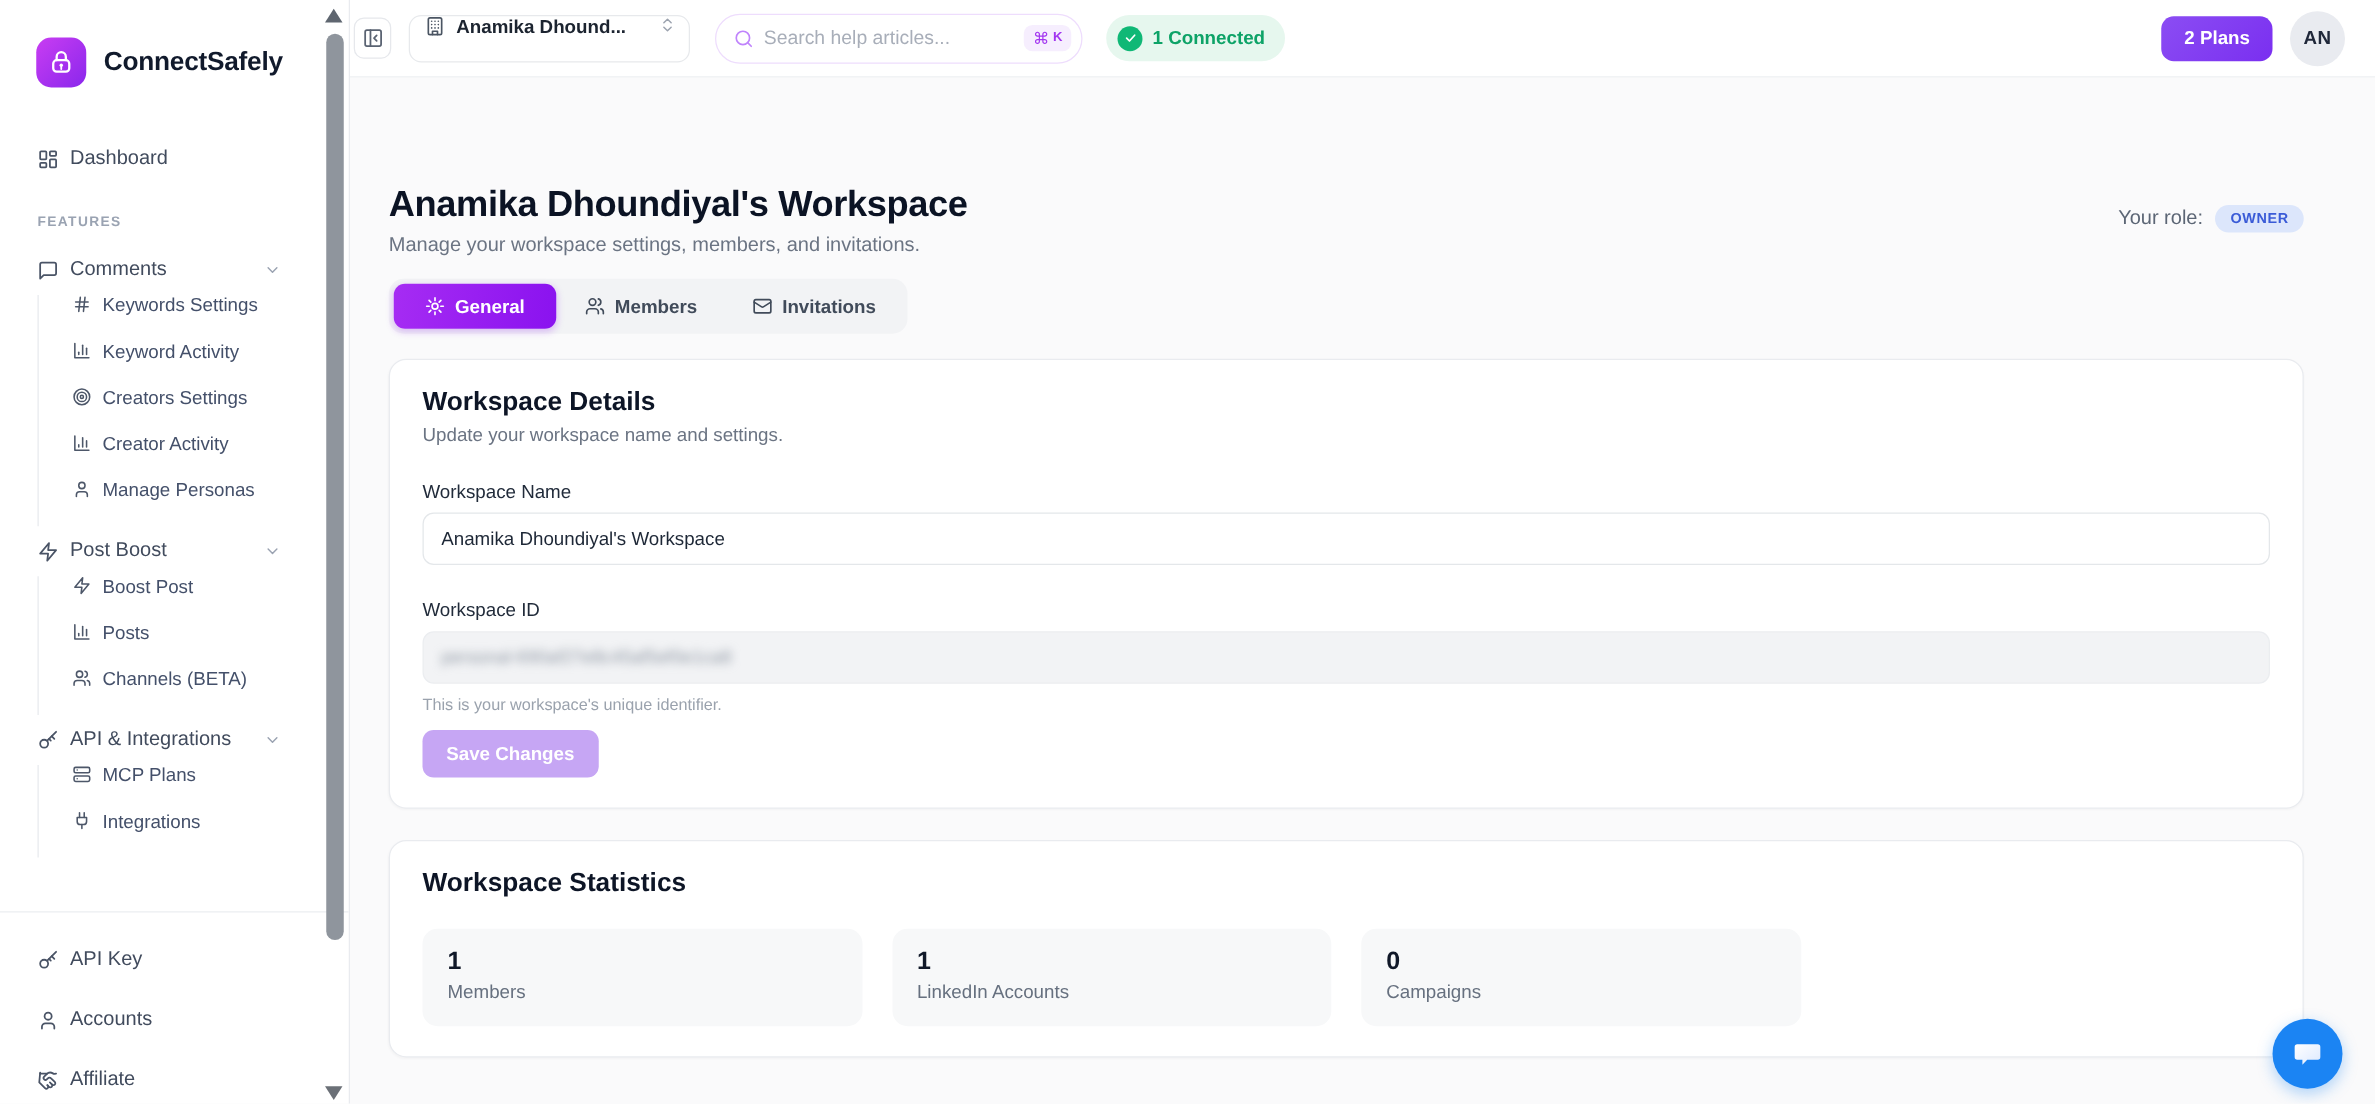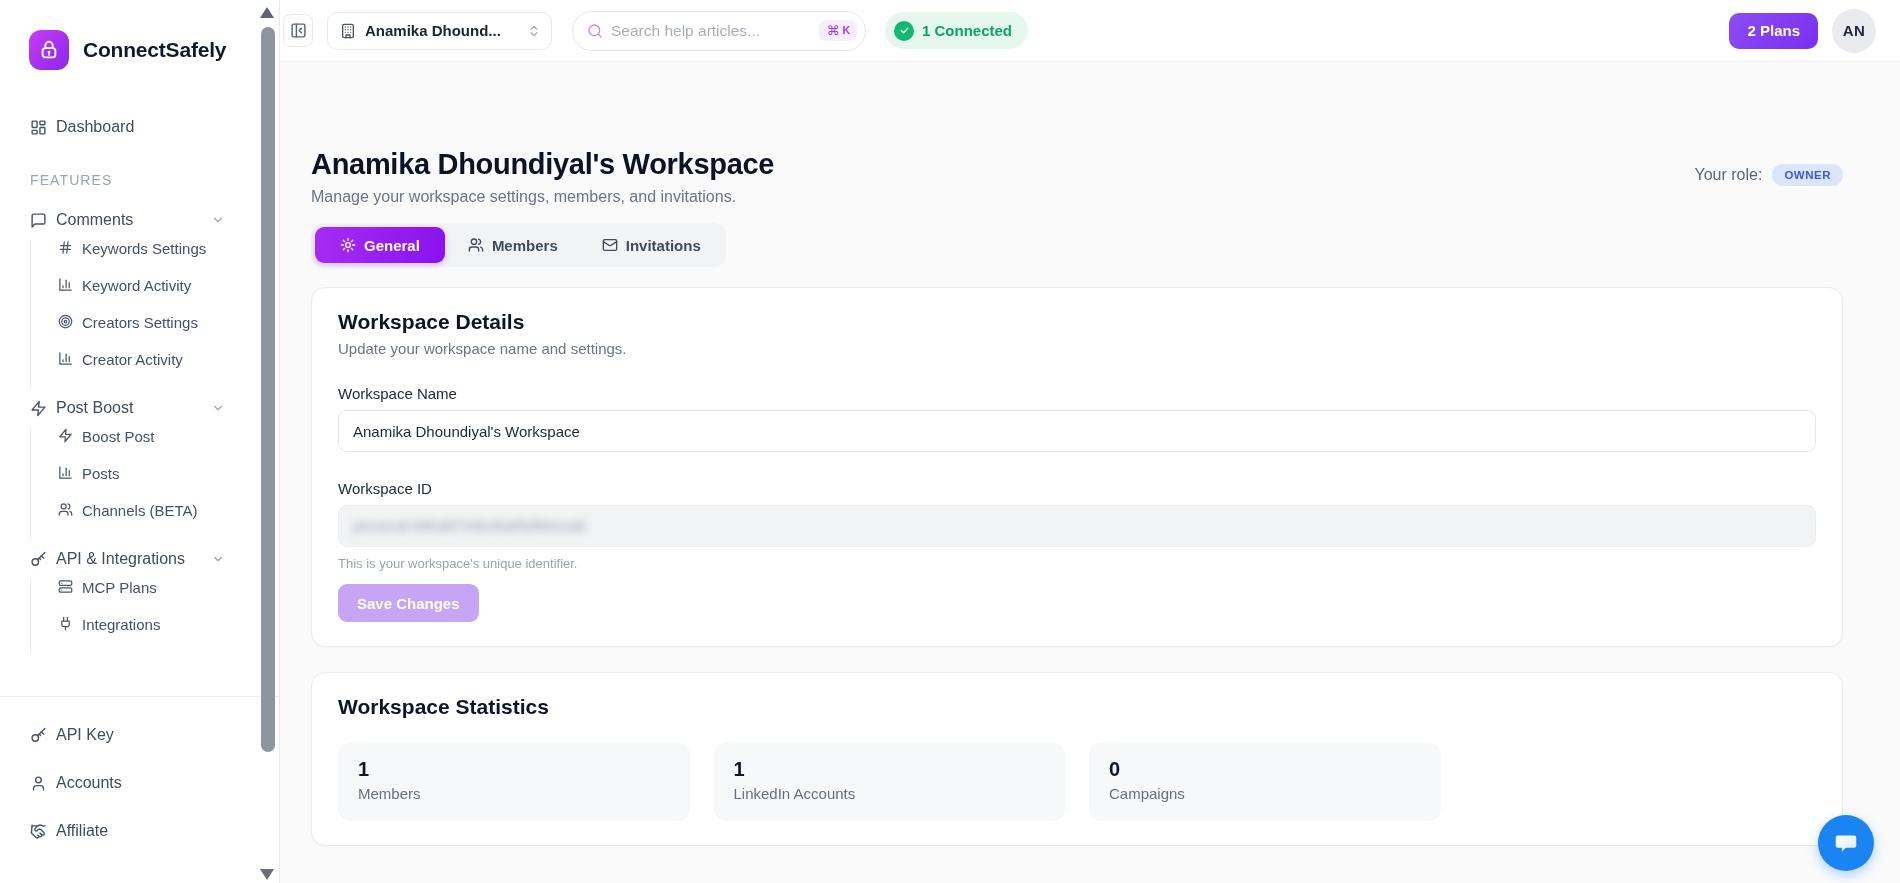--- a/index.html
+++ b/index.html
@@ -12,39 +12,39 @@
 
   
   .sidebar { width:280px; flex:none; background:#fff; border-right:1px solid #e9ebef; position:relative; overflow:hidden; height:883px; }
   .logo-row { display:flex; align-items:center; gap:14px; margin:30px 0 0 29px; }
   .logo-badge { width:40px; height:40px; border-radius:12px; background:linear-gradient(135deg,#c93df2 0%,#8a27ec 100%); display:flex; align-items:center; justify-content:center; }
   .logo-name { font-size:21px; font-weight:700; color:#111a2c; letter-spacing:-0.2px; }
 
   .nav-item { display:flex; align-items:center; gap:9px; height:40px; padding-left:30px; padding-right:14px; color:#414b5d; font-size:16px; cursor:pointer; }
   .nav-item .nicon { width:17px; height:17px; flex:none; color:#4a5466; }
   .nav-item .chev { margin-left:auto; color:#9aa2b1; width:14px; height:14px; margin-right:40px; }
-  .section-label { margin:25px 0 12px 30px; font-size:14px; font-weight:400; letter-spacing:1.1px; color:#9aa3b2; }
+  .section-label { margin:25px 0 12px 30px; font-size:11px; font-weight:700; letter-spacing:1.1px; color:#9aa3b2; }
   .nav-dashboard { margin-top:37px; }
   .nav-children { margin-left:30px; border-left:1px solid #e8eaee; }
   .nav-child { display:flex; align-items:flex-start; gap:9px; height:37px; padding-left:27px; color:#44506\0; color:#44506a; font-size:15px; cursor:pointer; }
   .nav-child .nicon { width:15px; height:15px; flex:none; color:#4d5769; }
   .sb-divider { border-top:1px solid #eceef1; margin-top:43px; }
   .nav-bottom { height:48px; font-size:16px; }
 
   
   .sb-scroll-up { position:absolute; top:7px; right:5px; width:0; height:0; border-left:7px solid transparent; border-right:7px solid transparent; border-bottom:11px solid #5f6670; }
   .sb-thumb { position:absolute; top:27px; right:4px; width:14px; height:725px; background:#8f959d; border-radius:7px; }
   .sb-scroll-down { position:absolute; top:869px; right:5px; width:0; height:0; border-left:7px solid transparent; border-right:7px solid transparent; border-top:11px solid #6b7077; }
 
   
   .main { flex:1; min-width:0; display:flex; flex-direction:column; background:#fafafb; }
 
   .topbar { height:62px; flex:none; background:#fff; border-bottom:1px solid #edeff2; display:flex; align-items:center; padding-right:24px; }
   .collapse-btn { margin-left:3px; width:30px; height:33px; border:1px solid #e6e8ec; border-radius:8px; background:#fff; display:flex; align-items:center; justify-content:center; color:#5a6372; cursor:pointer; }
-  .ws-select { margin-left:14px; width:225px; height:38px; border:1px solid #e7e9ec; border-radius:10px; background:#fff; display:flex; align-items:center; gap:9px; padding:0 10px 0 12px; cursor:pointer; }
+  .ws-select { margin-left:14px; width:225px; height:38px; border:1px solid #e7e9ec; border-radius:10px; background:#fff; display:flex; align-items:flex-start; gap:9px; padding:0 10px 0 12px; cursor:pointer; }
   .ws-select .bicon { width:16px; height:16px; color:#4b5563; flex:none; }
   .ws-select .ws-name { font-size:15px; font-weight:600; color:#1c2430; white-space:nowrap; overflow:hidden; flex:1; }
   .ws-select .updown { width:14px; height:14px; color:#9ca3af; flex:none; }
 
   .searchbox { margin-left:20px; width:294px; height:40px; border:1.5px solid #eeddfd; border-radius:999px; background:#fff; display:flex; align-items:center; gap:8px; padding:0 8px 0 14px; }
   .searchbox .sicon { width:16px; height:16px; color:#c084fc; flex:none; }
   .searchbox input { border:none; outline:none; flex:1; font-size:15.5px; font-family:inherit; color:#111827; background:transparent; min-width:0; }
   .searchbox input::placeholder { color:#a8aeb9; }
   .kbd-badge { flex:none; display:flex; align-items:center; gap:3px; background:#f6eefe; border-radius:7px; padding:4px 7px; color:#a235f0; }
   .kbd-badge .cmd { font-size:13px; line-height:1; }
@@ -158,20 +158,27 @@
         <span>Creators Settings</span>
       </div>
       <div class="nav-child">
         <svg class="i nicon" viewBox="0 0 24 24">
             <path d="M3 3v18h18"></path>
             <path d="M18 17V9"></path>
             <path d="M13 17V5"></path>
             <path d="M8 17v-3"></path>
           </svg>
         <span>Creator Activity</span>
+      </div>
+      <div class="nav-child">
+        <svg class="i nicon" viewBox="0 0 24 24">
+            <path d="M19 21v-2a4 4 0 0 0-4-4H9a4 4 0 0 0-4 4v2"></path>
+            <circle cx="12" cy="7" r="4"></circle>
+          </svg>
+        <span>Manage Personas</span>
       </div>
     </div>
 
     <div class="nav-item">
       <svg class="i nicon" viewBox="0 0 24 24">
           <polygon points="13 2 3 14 12 14 11 22 21 10 12 10 13 2"></polygon>
         </svg>
       <span>Post Boost</span>
       <svg class="i chev" viewBox="0 0 24 24">
           <path d="m6 9 6 6 6-6"></path>

